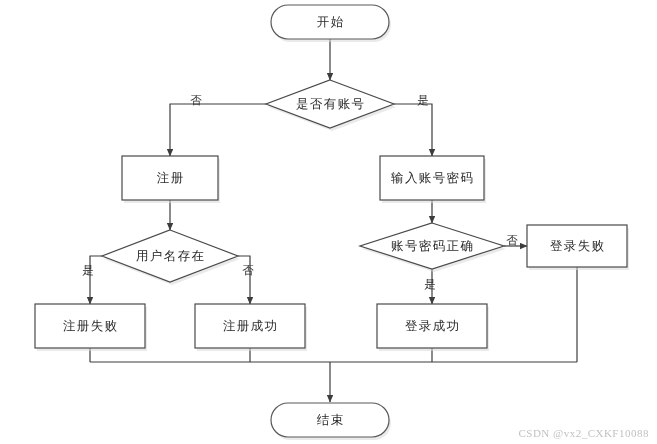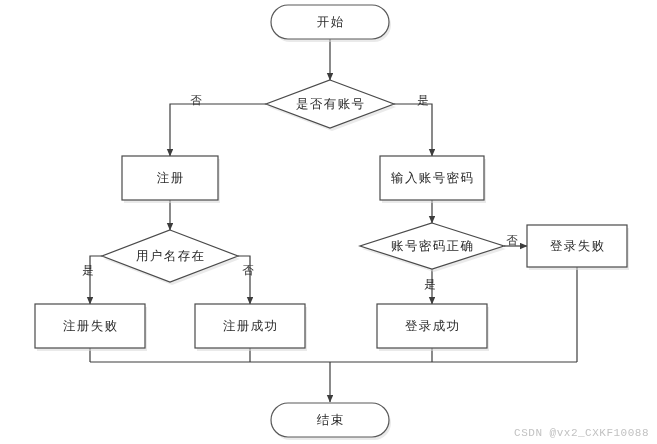--- a/index.html
+++ b/index.html
@@ -54,21 +54,21 @@
   }
   .shadow {
     fill: #d8d8d8;
     stroke: none;
     opacity: 0.55;
   }
   .watermark {
     position: absolute;
     right: 8px;
     bottom: 5px;
-    font-family: Liberation Mono, monospace;
+    font-family: Liberation Serif, serif;
     font-size: 11px;
     color: #c2c2c2;
     letter-spacing: 0.5px;
     white-space: nowrap;
   }
 </style>
 </head>
 <body>
 
 <div id="canvas">

